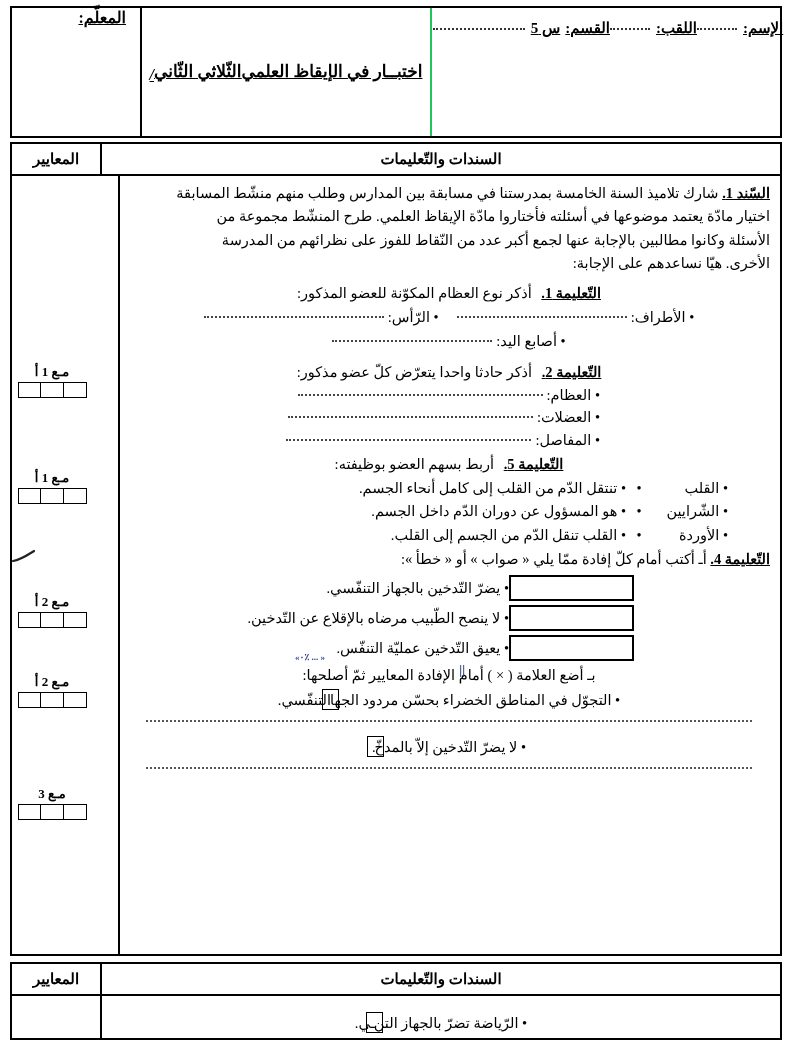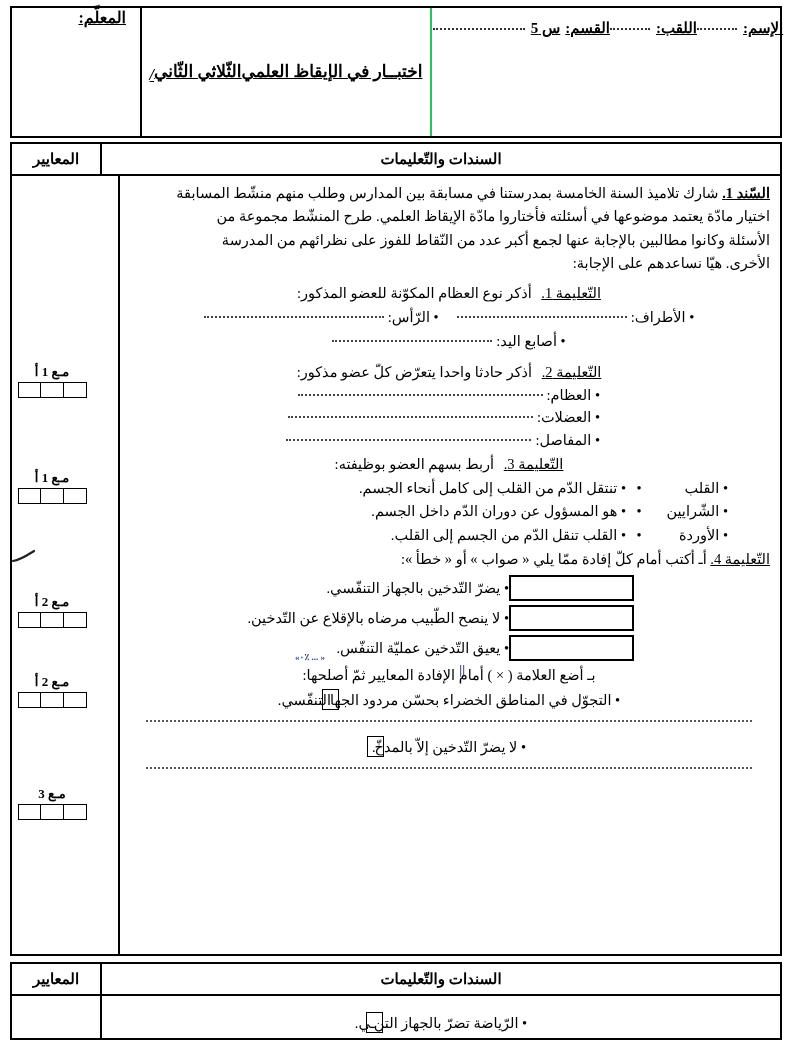--- a/index.html
+++ b/index.html
@@ -197,21 +197,21 @@
     font-weight: bold;
     text-decoration: underline;
   }
   .para .ind { display: block; }
 
   .sec {
     font-size: 14.5px;
     line-height: 1.5;
   }
   .sec-title {
-    font-weight: normal;
+    font-weight: bold;
     text-decoration: underline;
     white-space: nowrap;
     margin-top: 45px;
   }
   .sec-head {
     margin-top: 7px;
     text-align: center;
   }
   .sec-head .after {
     font-weight: normal;
@@ -472,21 +472,21 @@
           <div class="i2-item">
             <span class="txt">• العضلات:</span>
             <span class="dots2"></span>
           </div>
           <div class="i2-item">
             <span class="txt">• المفاصل:</span>
             <span class="dots2"></span>
           </div>
 
           <div class="sec sec-head" style="margin-top:3px">
-            <span class="sec-title">التّعليمة 3.</span>
+            <span class="sec-title">التّعليمة 5.</span>
             <span class="after">أربط بسهم العضو بوظيفته:</span>
           </div>
 
           <div class="match">
             <div class="match-row">
               <span class="match-left">• القلب</span>
               <span class="match-dot">•</span>
               <span class="match-right">• تنتقل الدّم من القلب إلى كامل أنحاء الجسم.</span>
             </div>
             <div class="match-row">

